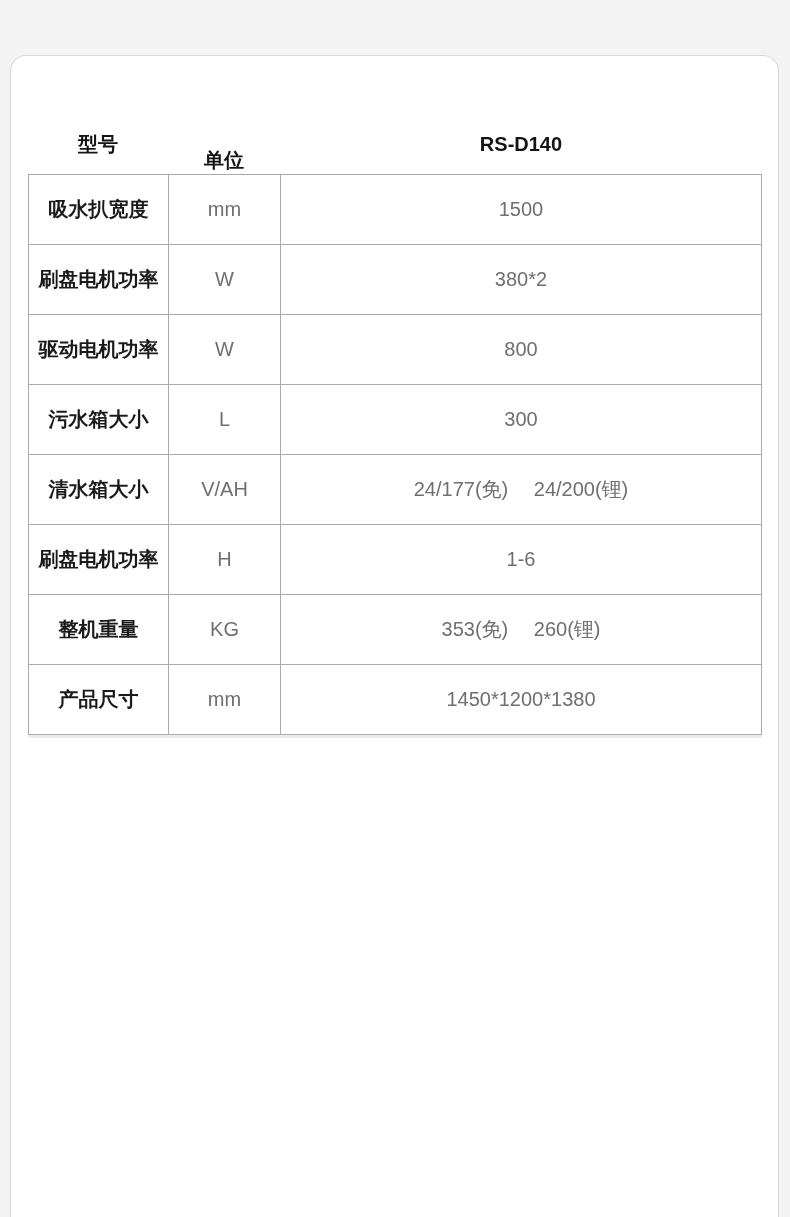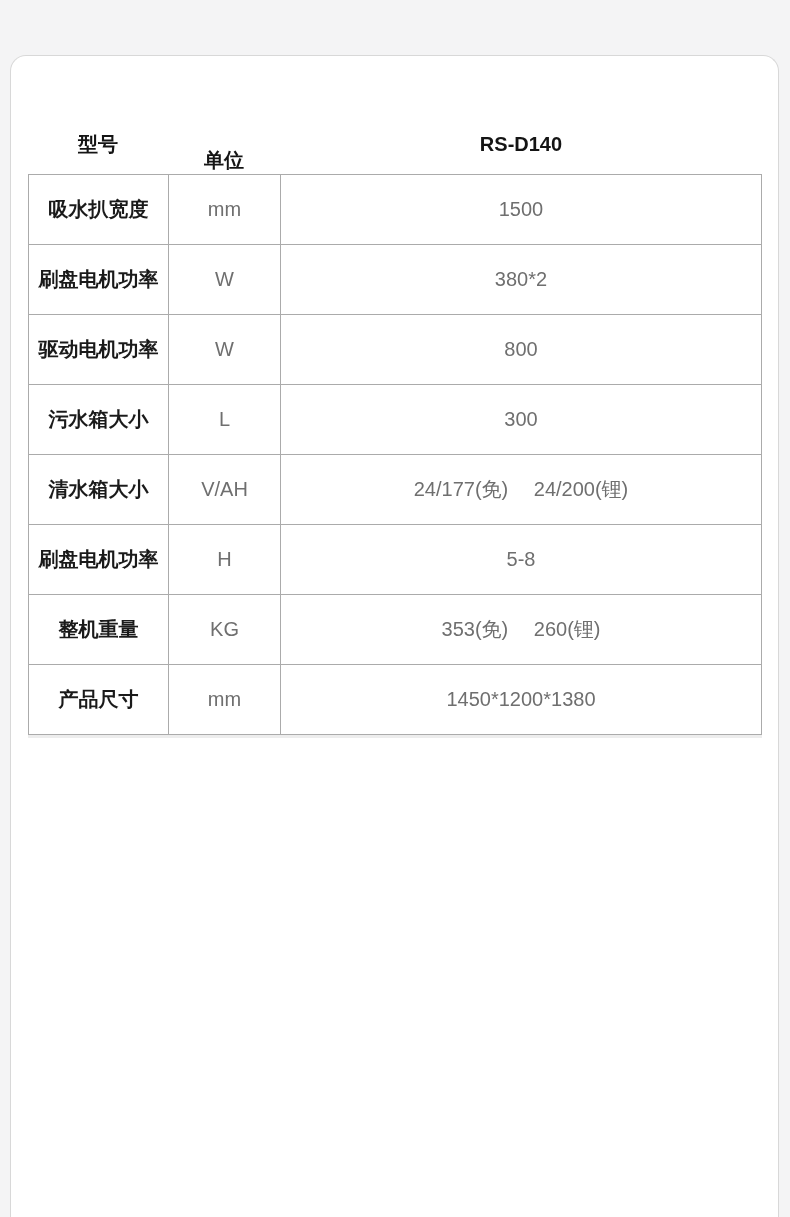--- a/index.html
+++ b/index.html
@@ -115,21 +115,21 @@
     <td class="cell-value">300</td>
   </tr>
           <tr>
     <td class="cell-label">清水箱大小</td>
     <td class="cell-unit">V/AH</td>
     <td class="cell-value">24/177(免)　 24/200(锂)</td>
   </tr>
           <tr>
     <td class="cell-label">刷盘电机功率</td>
     <td class="cell-unit">H</td>
-    <td class="cell-value">5-8</td>
+    <td class="cell-value">1-6</td>
   </tr>
           <tr>
     <td class="cell-label">整机重量</td>
     <td class="cell-unit">KG</td>
     <td class="cell-value">353(免)　 260(锂)</td>
   </tr>
           <tr>
     <td class="cell-label">产品尺寸</td>
     <td class="cell-unit">mm</td>
     <td class="cell-value">1450*1200*1380</td>

